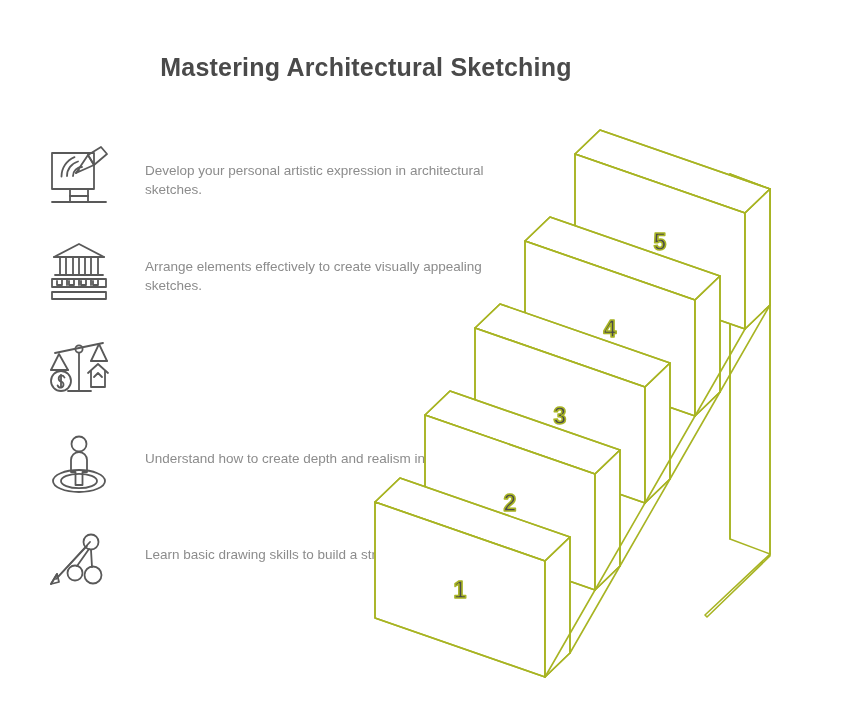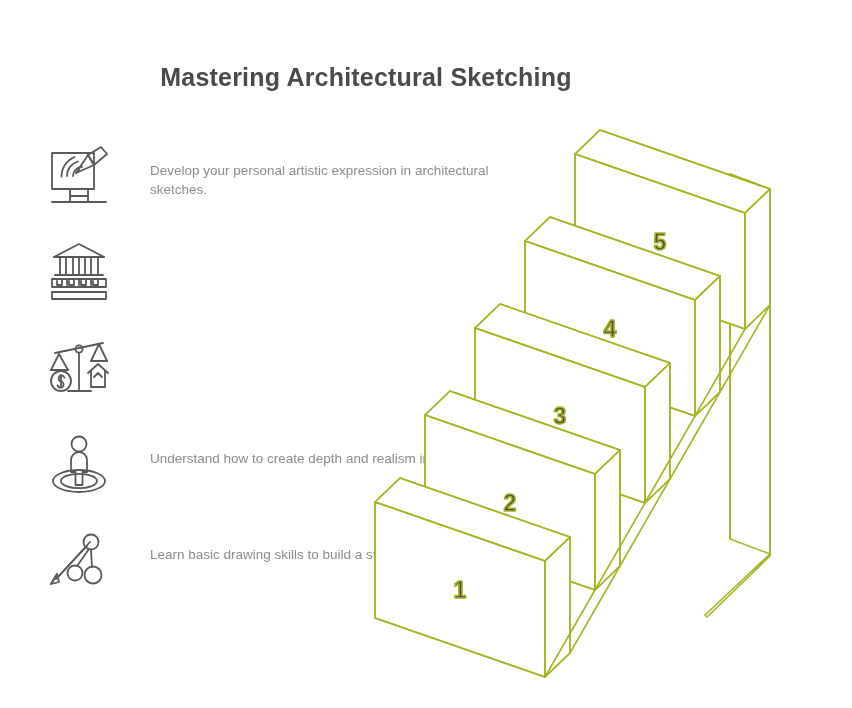--- a/index.html
+++ b/index.html
@@ -18,21 +18,21 @@
 
   #infographic {
     position: absolute;
     inset: 0;
     background: #ffffff;
   }
 
   
   #title {
     position: absolute;
-    top: 60px;
+    top: 50px;
     left: 0;
     width: 732px;
     text-align: center;
     font-size: 25px;
     font-weight: bold;
     color: #4a4a4a;
     letter-spacing: 0.2px;
     line-height: 34px;
   }
 
@@ -41,21 +41,20 @@
     position: absolute;
     left: 40px;
     top: 140px;
     width: 500px;
   }
   .item-row {
     position: relative;
     height: 96px;
     display: flex;
     align-items: flex-start;
-    justify-content: space-between;
   }
   .item-icon {
     width: 78px;
     height: 72px;
     flex: 0 0 78px;
     display: flex;
     align-items: center;
     justify-content: center;
   }
   .item-icon svg {
@@ -137,20 +136,21 @@
           <path d="M52 16 V34"></path>
           <path d="M9 34 H57"></path>
           <path d="M6 38 H60 V46 H6 Z"></path>
           <path d="M11 40 v4 h5 v-6 h5 v6"></path>
           <path d="M23 40 v4 h5 v-6 h5 v6"></path>
           <path d="M35 40 v4 h5 v-6 h5 v6"></path>
           <path d="M47 40 v4 h5 v-6"></path>
           <path d="M6 51 H60 V58 H6 Z"></path>
         </svg>
       </div>
+      <div class="item-text">Arrange elements effectively to create visually appealing sketches.</div>
     </div>
 
     <div class="item-row">
       <div class="item-icon">
         <svg width="66" height="62" viewBox="0 0 66 62" fill="none" stroke="#595959" stroke-width="1.8" stroke-linecap="round" stroke-linejoin="round">
           <path d="M9 16 L57 6"></path>
           <circle cx="33" cy="12" r="3.6"></circle>
           <path d="M33 16 V54"></path>
           <path d="M22 54 H45"></path>
           <path d="M13 17 L5 33 H22 Z"></path>

